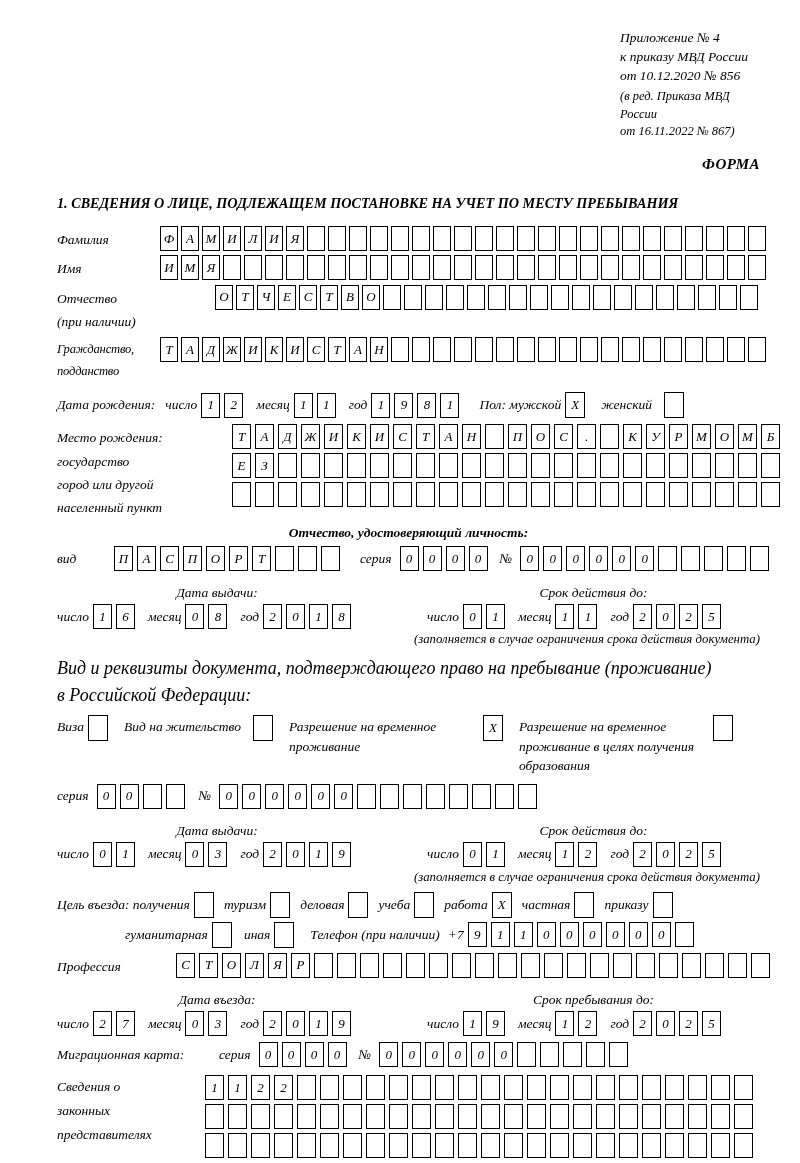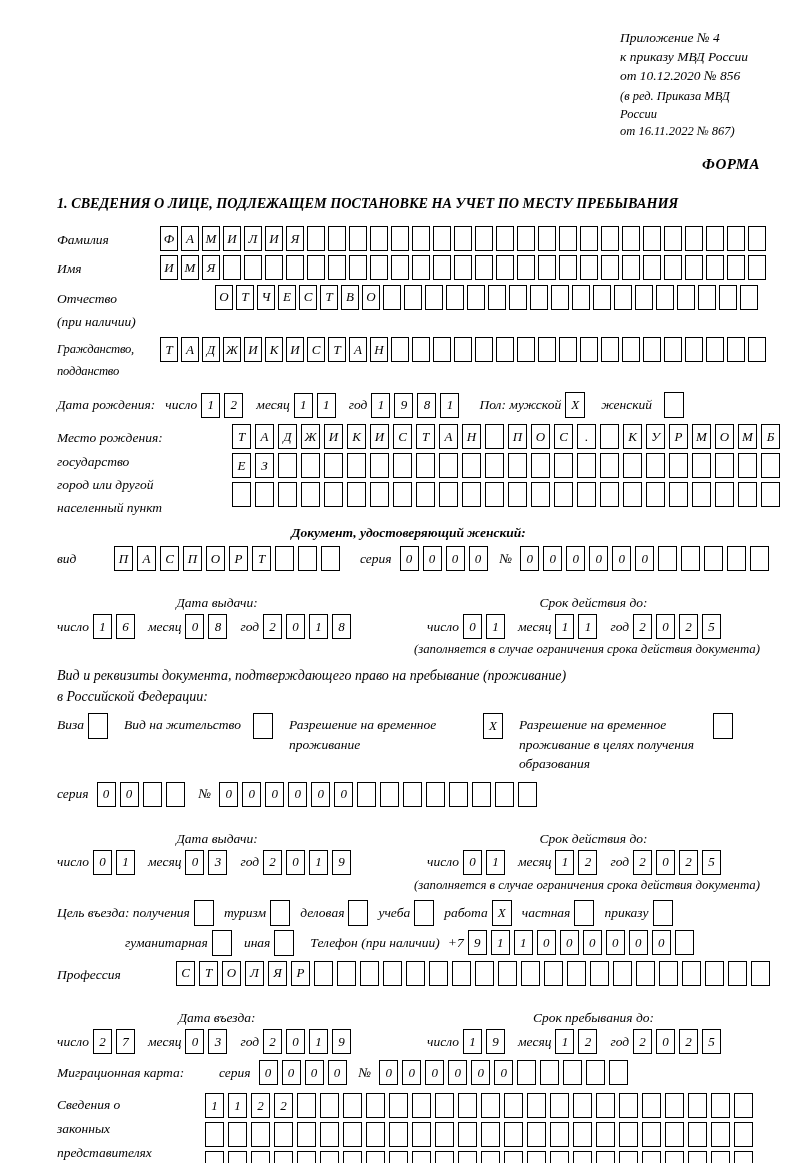--- a/index.html
+++ b/index.html
@@ -29,30 +29,30 @@
 
   .inlinerow{display:flex;align-items:center;margin-top:10px;flex-wrap:nowrap;}
   .lbl{font-size:13.5px;flex:none;margin-right:4px;}
   .ml8{margin-left:8px;}.ml10{margin-left:10px;}.ml12{margin-left:12px;}.ml16{margin-left:16px;}
   .mr8{margin-right:8px;}.mr10{margin-right:10px;}
 
   .stack > .cellrow{display:flex;margin-bottom:4px;}
 
   .docheading{text-align:center;font-weight:bold;font-size:13.5px;margin-top:6px;}
 
-  .dhdr{display:flex;margin-top:24px;font-size:13.5px;}
+  .dhdr{display:flex;margin-top:14px;font-size:13.5px;}
   .dhdr .h1{width:320px;text-align:center;}
   .dhdr .h2{margin-left:50px;flex:1;text-align:center;}
   .dateline{display:flex;margin-top:3px;}
   .dhalf{width:320px;display:flex;align-items:center;}
   .dright{margin-left:50px;display:flex;align-items:center;}
   .dg{margin-right:9px;}
   .note{font-size:12.8px;text-align:right;margin-top:3px;}
 
-  .para{font-size:14px;line-height:1.5;margin-top:8px;}
+  .para{font-size:18px;line-height:1.5;margin-top:8px;}
   .opts{display:flex;align-items:flex-start;margin-top:6px;}
   .opt{display:flex;align-items:flex-start;}
   .opt .lbl{padding-top:4px;}
   .optwide{width:186px;text-align:left;font-size:13.5px;line-height:1.45;padding-top:2px;}
 
   .legal{display:flex;align-items:flex-start;margin-top:8px;}
   .legal-label{width:148px;flex:none;font-size:13.5px;line-height:1.78;}
 </style>
 </head>
 <body>
@@ -327,21 +327,21 @@
           <span class="cell"></span>
           <span class="cell"></span>
           <span class="cell"></span>
           <span class="cell"></span>
           <span class="cell"></span>
           <span class="cell"></span>
         </span>
     </div>
   </div>
 
-  <div class="docheading">Документ, удостоверяющий женский:</div>
+  <div class="docheading">Отчество, удостоверяющий личность:</div>
 
   <div class="inlinerow" style="margin-top:5px">
     <span class="lbl" style="width:53px">вид</span>
     <span class="cellrow wide">
         <span class="cell">П</span>
         <span class="cell">А</span>
         <span class="cell">С</span>
         <span class="cell">П</span>
         <span class="cell">О</span>
         <span class="cell">Р</span>

